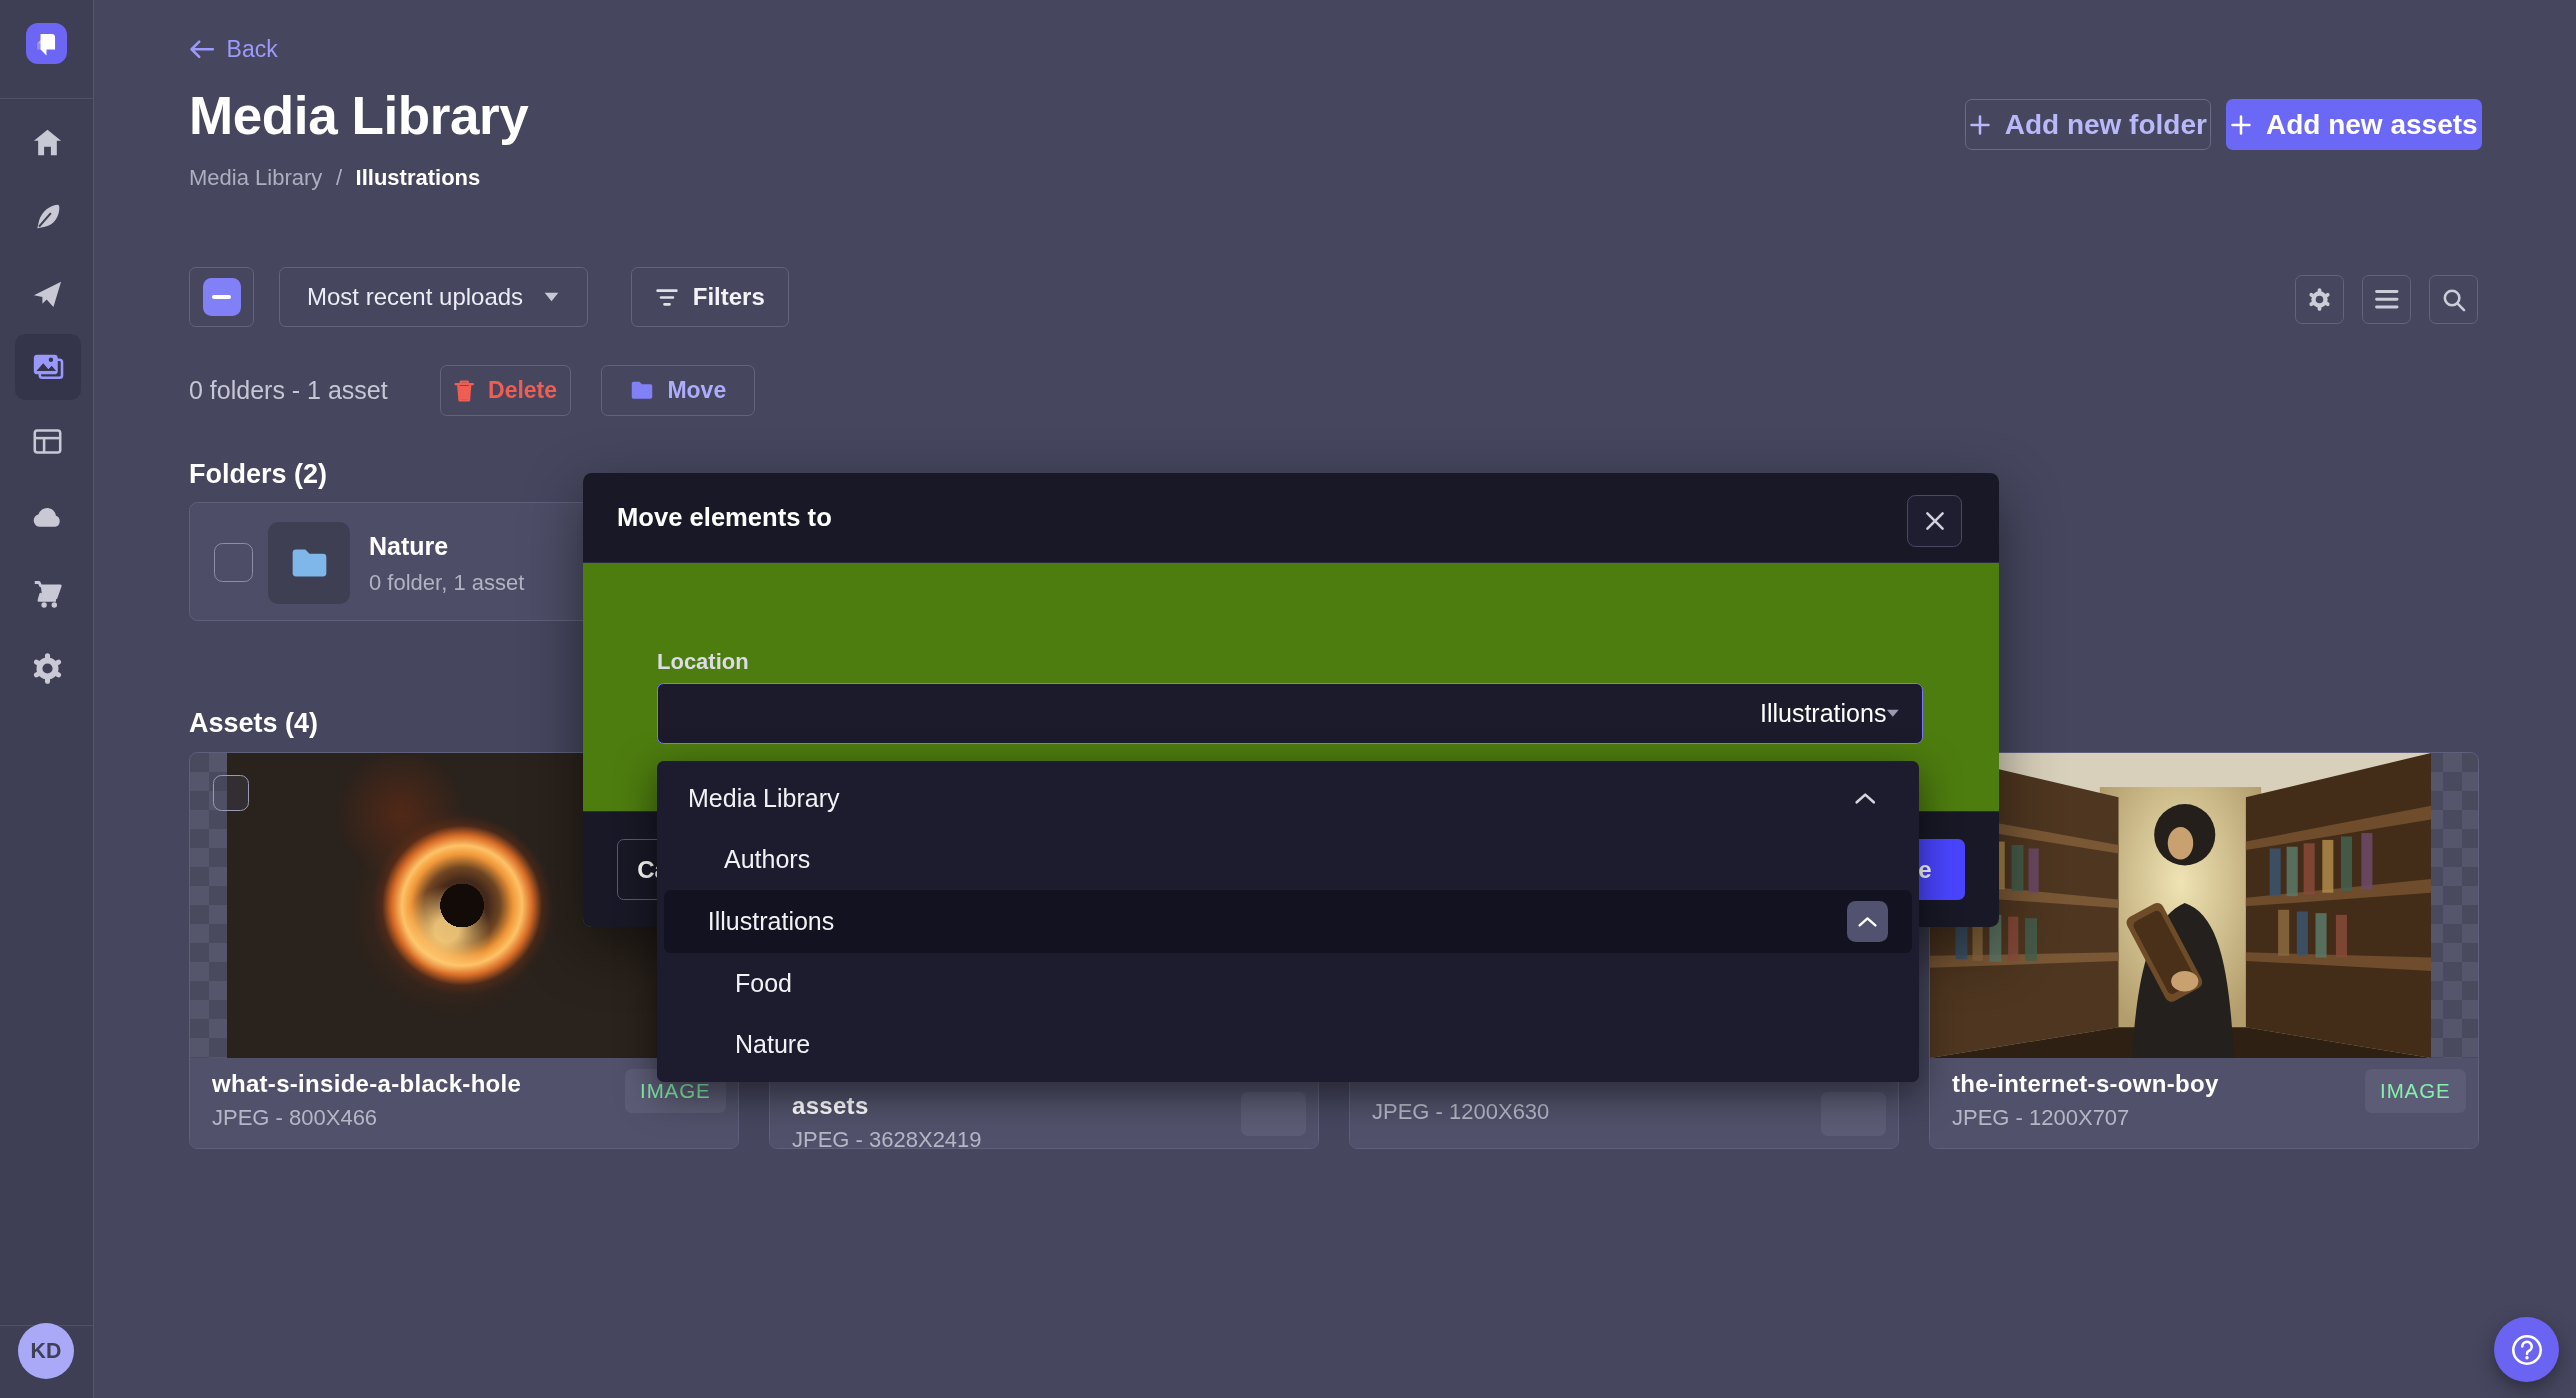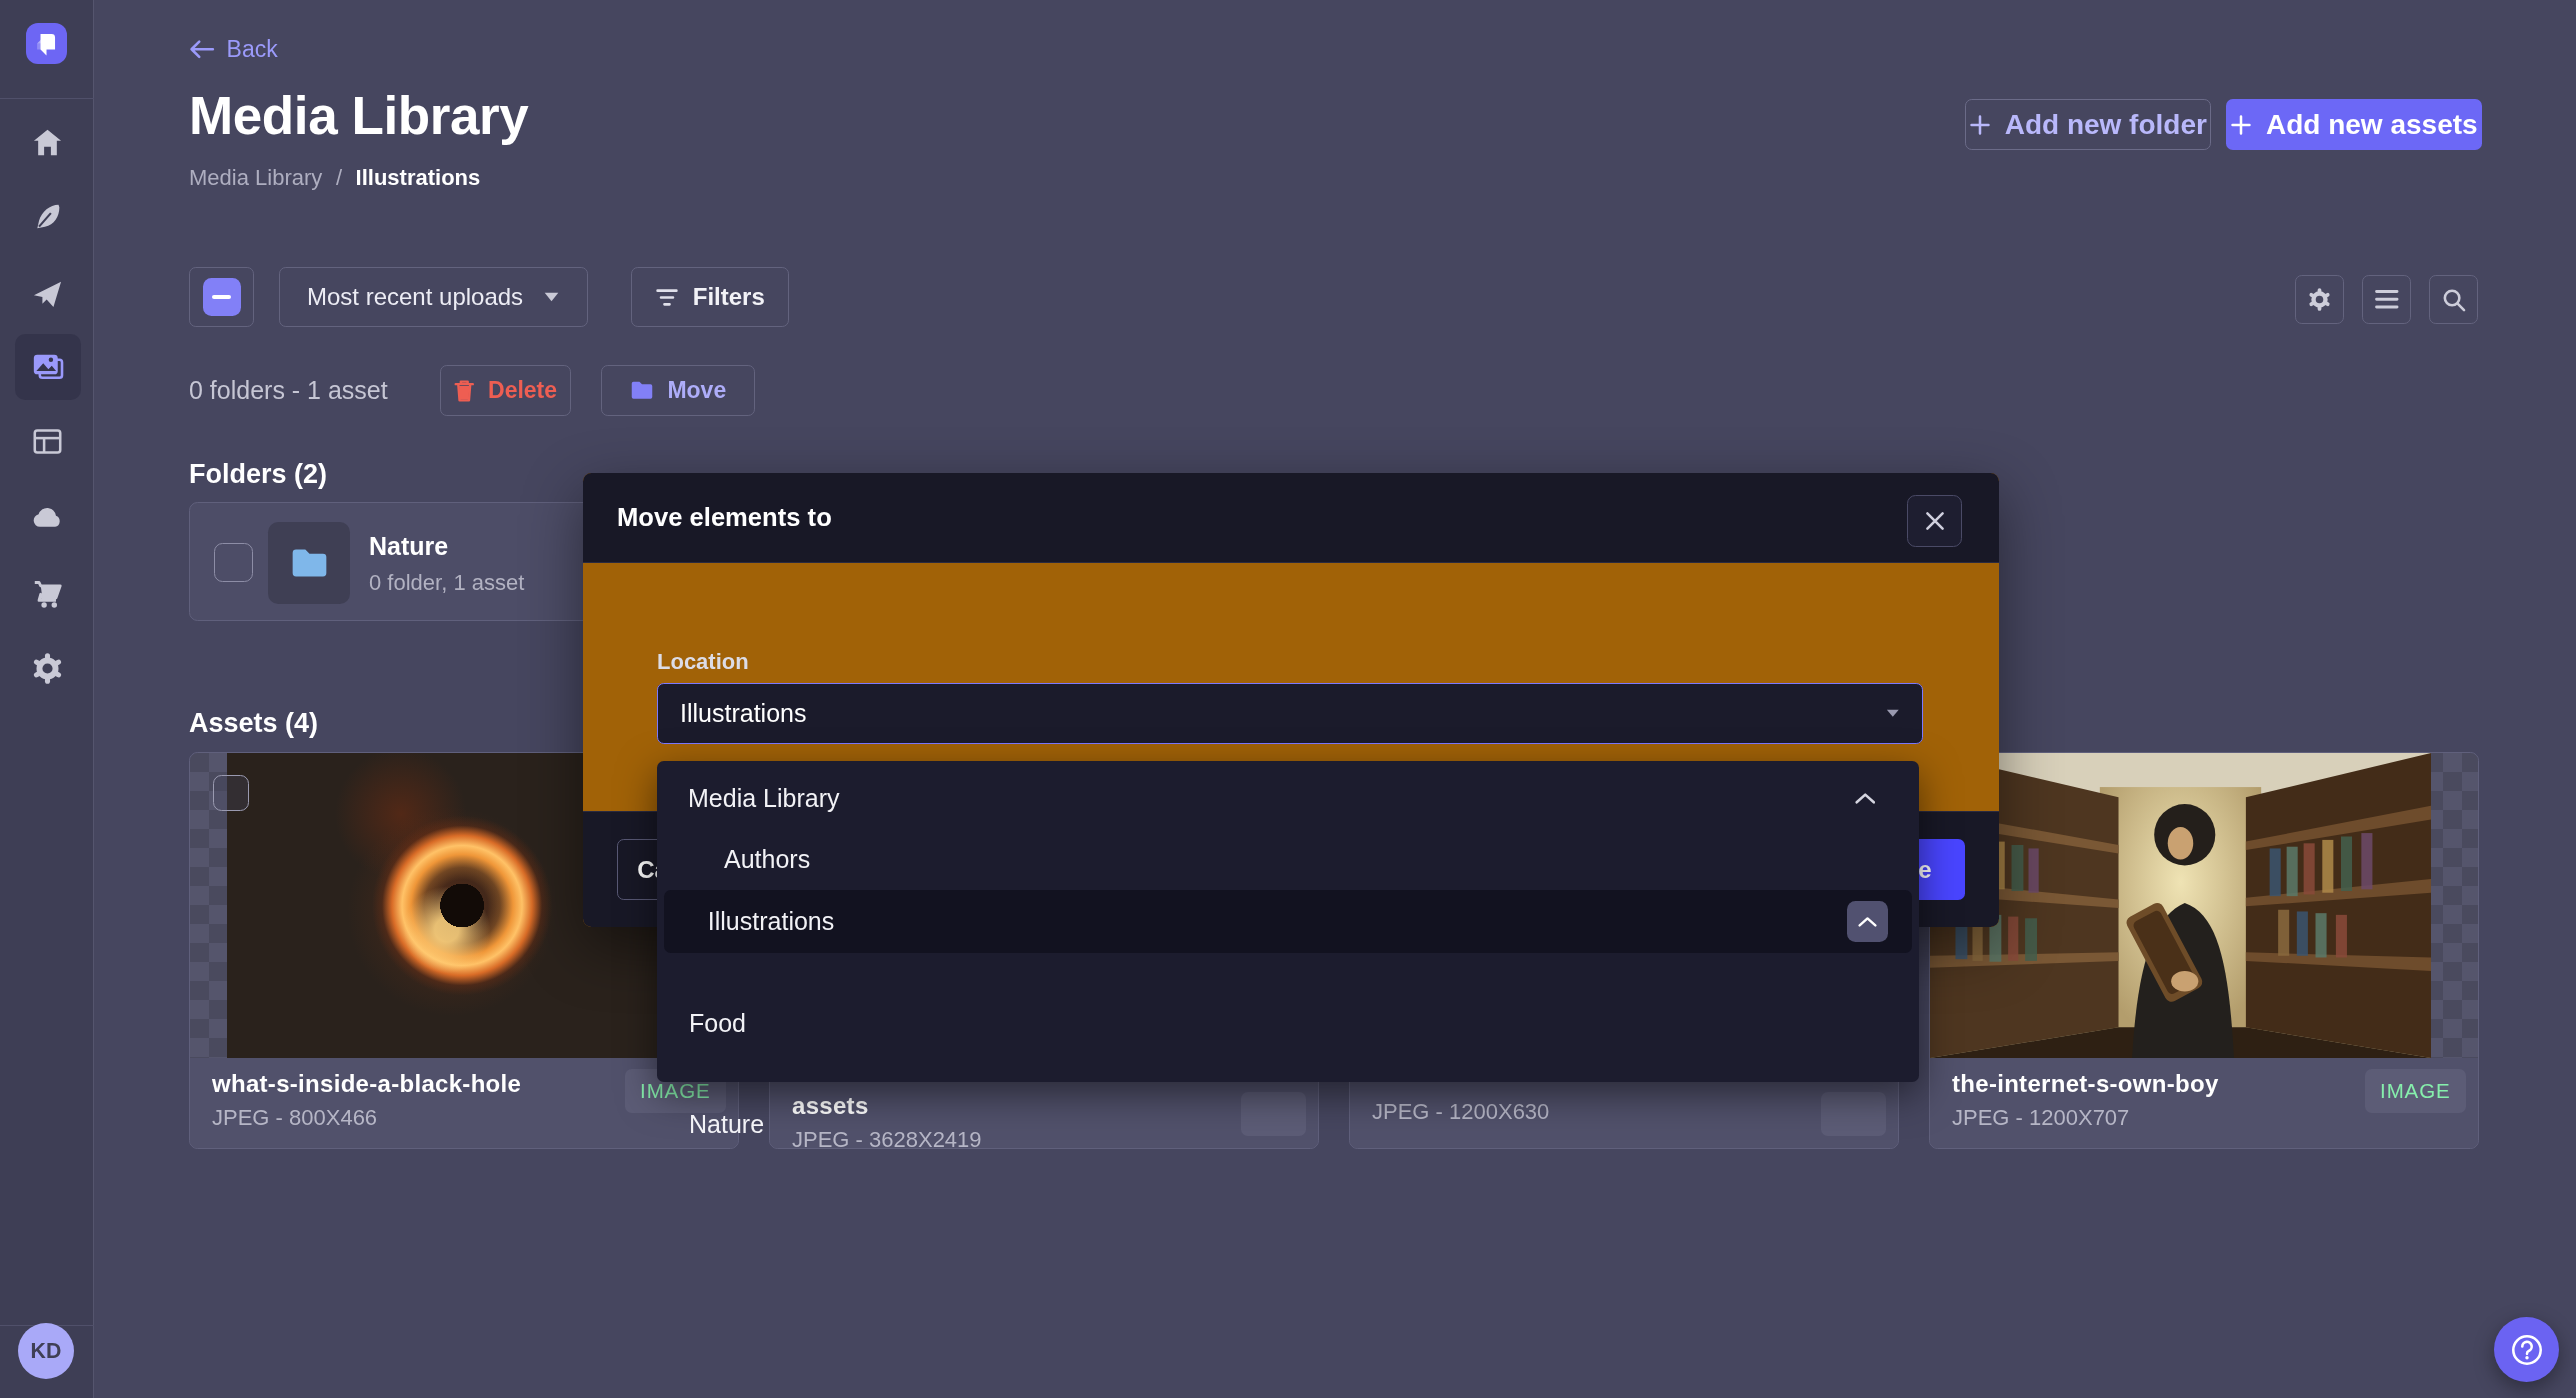--- a/index.html
+++ b/index.html
@@ -67,39 +67,39 @@
   .a-check { position:absolute; left:23px; top:22px; width:36px; height:36px; border:1.7px solid #9a9ab0; border-radius:8.5px; background:rgba(70,70,92,0.35); cursor:pointer; }
   .a-footer { position:absolute; left:0; right:0; top:305px; bottom:0; background:#51516b; padding:12px 22px 0 22px; }
   .asset-card.shift .a-footer { padding-top:34px; }
   .a-title { font-size:24px; font-weight:700; color:#ffffff; letter-spacing:0.3px; }
   .a-title:empty { display:none; }
   .a-meta { font-size:22px; color:#b6b6c6; margin-top:6.8px; }
   .a-badge { position:absolute; right:12px; top:316px; height:44px; min-width:65px; line-height:44px; padding:0 15.4px; text-align:center; background:#5c5c76; color:#86efac; font-size:20.5px; font-weight:400; letter-spacing:0.9px; border-radius:6.8px; }
   .asset-card.shift .a-badge { top:339px; }
 
   
-  .modal { position:absolute; left:583px; top:473px; width:1416px; height:454px; border-radius:8.5px; background:#a16207; box-shadow:0 20.5px 60px rgba(0,0,0,0.45); }
+  .modal { position:absolute; left:583px; top:473px; width:1416px; height:454px; border-radius:8.5px; background:#4d7c0f; box-shadow:0 20.5px 60px rgba(0,0,0,0.45);text-align:right; }
   .m-header { position:absolute; left:0; top:0; right:0; height:90px; background:#181826; border-bottom:0.9px solid #2a2a40; border-radius:8.5px 8.5px 0 0; display:flex; align-items:center; padding:0 34px; }
   .m-title { font-size:25.6px; font-weight:600; color:#ffffff; }
   .m-close { position:absolute; right:37px; top:22px; width:55px; height:52px; border:0.9px solid #4a4a66; border-radius:8.5px; background:#1e1e30; display:flex; align-items:center; justify-content:center; cursor:pointer; }
   .m-loc-label { position:absolute; left:74px; top:176px; font-size:22px; font-weight:600; color:#dcdce6; }
   .combo { position:absolute; left:74px; top:210px; width:1266px; height:61px; border:1.7px solid #7b79ff; border-radius:6.8px; background:#1b1b2b; display:flex; align-items:center; padding:0 22px; cursor:pointer; }
   .combo .val { font-size:25px; color:#ffffff; flex:1; }
   .m-footer { position:absolute; left:0; right:0; bottom:0; height:116px; background:#181826; border-top:0.9px solid #2a2a40; border-radius:0 0 8.5px 8.5px; }
   .btn-cancel { position:absolute; left:34px; top:27px; width:119px; height:61px; border:0.9px solid #585874; border-radius:6.8px; color:#ffffff; font-size:24px; }
   .btn-confirm { position:absolute; right:34px; top:27px; width:128px; height:61px; background:#4945ff; border-radius:6.8px; color:#ffffff; font-size:24px; }
 
   
   .dd { position:absolute; left:657px; top:761px; width:1262px; height:321px; background:#1c1c2e; border-radius:6.8px; box-shadow:0 12px 38px rgba(0,0,0,0.5); padding:6.8px 0; }
   .dd-row { position:relative; height:61px; display:flex; align-items:center; font-size:25px; color:#f2f2f6; cursor:pointer; }
   .dd-row .chev { position:absolute; right:44px; }
   .dd-sel-wrap { margin:0 6.8px; height:63px; background:#121220; border-radius:6.8px; display:flex; align-items:center; position:relative; cursor:pointer; }
   .dd-sel-wrap .lbl { padding-left:44px; font-size:25px; color:#f2f2f6; }
   .dd-chev-btn { position:absolute; right:24px; top:11px; width:41px; height:41px; background:#515170; border-radius:8.5px; display:flex; align-items:center; justify-content:center; cursor:pointer; }
-  .pad-l0 { padding-left:31px; } .pad-l1 { padding-left:55px;margin-left:12px; } .pad-l2 { padding-left:32px;margin-top:40px; }
+  .pad-l0 { padding-left:31px; } .pad-l1 { padding-left:55px;margin-left:12px; } .pad-l2 { padding-left:78px; }
 
   
   .help-fab { position:absolute; left:2494px; top:1317px; width:65px; height:65px; border-radius:50%; background:#6b63f2; display:flex; align-items:center; justify-content:center; cursor:pointer; box-shadow:0 6.8px 20.5px rgba(0,0,0,0.35); }
 </style>
 </head>
 <body>
 
 <div id="app">
 
   <aside class="sidebar">

